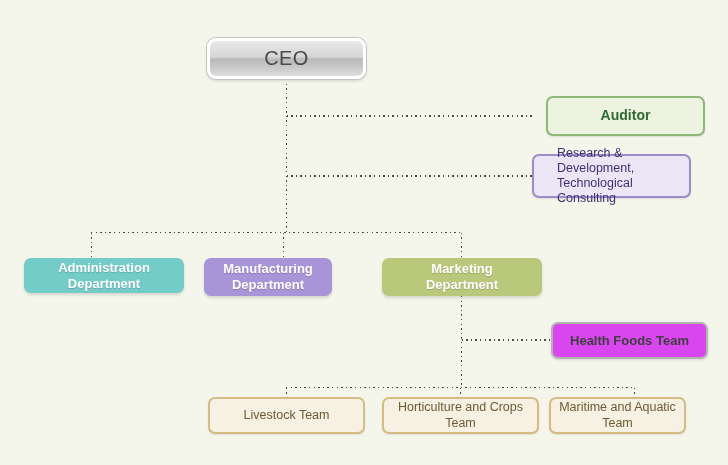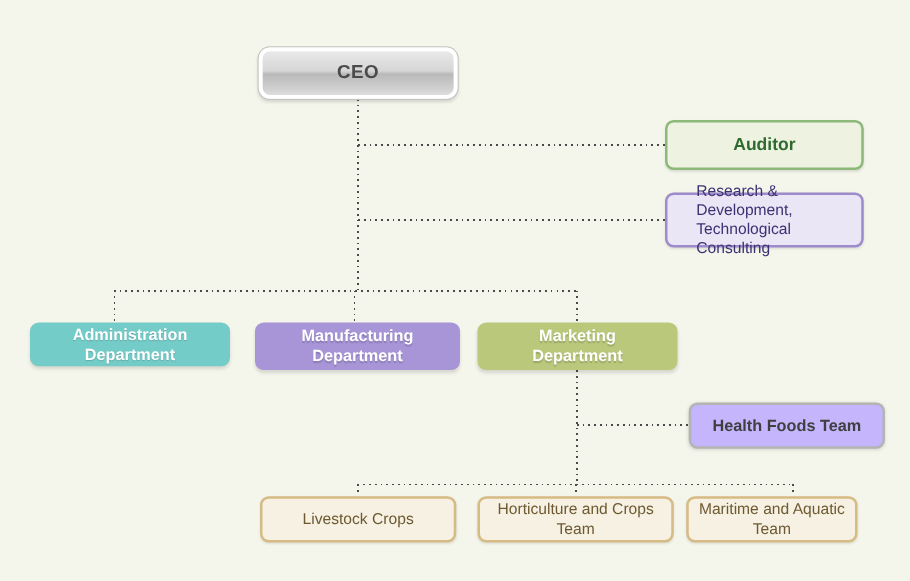--- a/index.html
+++ b/index.html
@@ -40,34 +40,35 @@
     display: block;
     white-space: pre-line;
   }
 
   
   .node-ceo {
     background: linear-gradient(to bottom, #e9e9e9 0%, #d6d6d6 45%, #b9b9b9 52%, #d2d2d2 88%, #dedede 100%);
     border: 3px solid #ffffff;
     box-shadow: 0 0 0 1px #c4c4c4, 0 2px 3px rgba(0,0,0,0.14);
     color: #4a4a4a;
-    font-weight: bold;
-    font-size: 15px;
+    font-weight: normal;
+    font-size: 20px;
     letter-spacing: 0.4px;
     border-radius: 9px;
   }
 
   
   .node-auditor {
     background: #eef2e1;
     border: 2px solid #8cb878;
     box-shadow: 0 1px 2px rgba(0,0,0,0.10);
     color: #2f6b2f;
     font-weight: bold;
     font-size: 14px;
+    margin-left: 14px;
   }
 
   
   .node-rnd {
     background: #eae6f6;
     border: 2px solid #9d8ccb;
     box-shadow: 0 1px 2px rgba(0,0,0,0.10);
     color: #3d3173;
     font-weight: normal;
     font-size: 12.5px;
@@ -84,21 +85,21 @@
     text-shadow: 0 1px 1px rgba(0,0,0,0.18);
     box-shadow: 0 2px 3px rgba(0,0,0,0.13);
     border: none;
   }
   .node-admin { background: #74ccc8; }
   .node-manu  { background: #a795d8; }
   .node-mktg  { background: #bac87c; }
 
   
   .node-health {
-    background: #c4b5fd;
+    background: #d946ef;
     border: 2px solid #b4b4b4;
     box-shadow: 0 1px 3px rgba(0,0,0,0.13);
     color: #3f3f3f;
     font-weight: bold;
     font-size: 13px;
   }
 
   
   .node-team {
     background: #f6f1e2;
@@ -152,36 +153,36 @@
   <div class="node node-rnd" style="left:532px; top:154px; width:159px; height:44px;">
     <span class="lbl">Research &amp; Development,
 Technological Consulting</span>
   </div>
 
   <div class="node node-dept node-admin" style="left:24px; top:258px; width:160px; height:35px;">
     <span class="lbl">Administration
 Department</span>
   </div>
 
-  <div class="node node-dept node-manu" style="left:204px; top:258px; width:164px; height:38px;">
+  <div class="node node-dept node-manu" style="left:204px; top:258px; width:128px; height:38px;">
     <span class="lbl">Manufacturing
 Department</span>
   </div>
 
   <div class="node node-dept node-mktg" style="left:382px; top:258px; width:160px; height:38px;">
     <span class="lbl">Marketing
 Department</span>
   </div>
 
   <div class="node node-health" style="left:551px; top:322px; width:157px; height:37px;">
     <span class="lbl">Health Foods Team</span>
   </div>
 
   <div class="node node-team" style="left:208px; top:397px; width:157px; height:37px;">
-    <span class="lbl">Livestock Crops</span>
+    <span class="lbl">Livestock Team</span>
   </div>
 
   <div class="node node-team" style="left:382px; top:397px; width:157px; height:37px;align-items:center;">
     <span class="lbl">Horticulture and Crops Team</span>
   </div>
 
   <div class="node node-team" style="left:549px; top:397px; width:137px; height:37px;">
     <span class="lbl">Maritime and Aquatic Team</span>
   </div>
 

